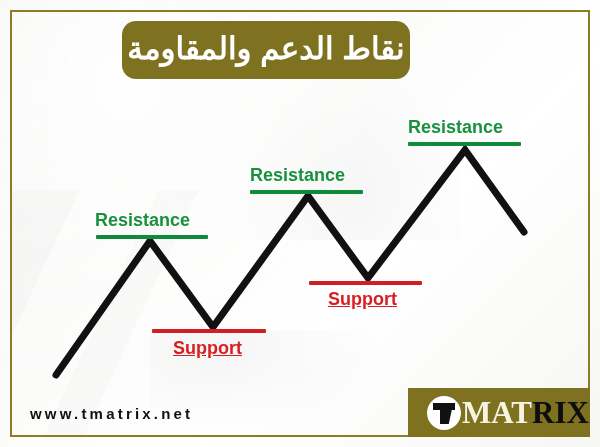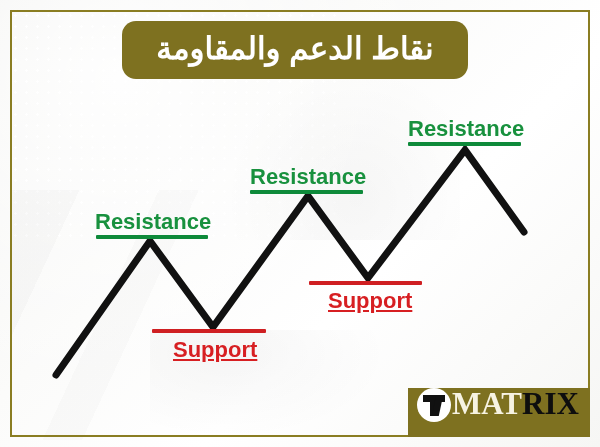--- a/index.html
+++ b/index.html
@@ -42,42 +42,42 @@
   }
 
   .frame{
     position:absolute;left:10px;top:10px;right:10px;bottom:10px;
     border:2px solid #8a7d22;
     box-sizing:border-box;
     pointer-events:none;
   }
 
   .title-box{
-    position:absolute;left:122px;top:21px;width:346px;height:58px;
+    position:absolute;left:122px;top:21px;width:288px;height:58px;
     background:#7e7120;
     border-radius:14px;
     display:flex;align-items:center;justify-content:center;
     box-sizing:border-box;
   }
   .title-text{
     color:#ffffff;
     font-size:31px;
     font-weight:700;
     direction:rtl;
     letter-spacing:0px;
     white-space:nowrap;
     line-height:1;
     padding-bottom:3px;
   }
 
   svg.chart{position:absolute;left:0;top:0;width:600px;height:447px;}
 
   .lvl-label{
     position:absolute;
-    font-size:22px;
+    font-size:18px;
     font-weight:700;
     white-space:nowrap;
     line-height:1;
     text-align:center;
   }
   .res-label{color:#18913e;}
   .sup-label{color:#d71f22;text-decoration:underline;}
 
   .lvl-line{position:absolute;height:4px;border-radius:1px;}
   .res-line{background:#0e8a3a;}
@@ -85,23 +85,23 @@
 
   .site-url{
     position:absolute;left:30px;top:405px;
     font-size:15px;font-weight:700;color:#111111;
     letter-spacing:3.2px;white-space:nowrap;
   }
 
   .logo-box{
     position:absolute;left:408px;top:388px;width:182px;height:49px;
     background:#7e7120;
-    display:flex;align-items:flex-start;
+    display:flex;align-items:center;
     box-sizing:border-box;
-    padding-left:9px;
+    padding-left:19px;
   }
   .logo-mark{
     position:relative;width:34px;height:34px;border-radius:50%;
     background:#ffffff;flex:0 0 auto;margin-right:1px;
   }
   .logo-mark .tbar{position:absolute;left:6px;top:7px;width:22px;height:7px;background:#111111;}
   .logo-mark .tstem{position:absolute;left:13px;top:7px;width:8px;height:21px;background:#111111;}
   .logo-mark .tslash{
     position:absolute;left:17px;top:7px;width:7px;height:21px;background:#111111;
     transform:skewX(-12deg);
@@ -138,20 +138,21 @@
 
   <div class="lvl-line res-line" style="left:250px;top:190px;width:113px;"></div>
   <div class="lvl-label res-label" style="left:250px;top:166px;">Resistance</div>
 
   <div class="lvl-line sup-line" style="left:309px;top:281px;width:113px;"></div>
   <div class="lvl-label sup-label" style="left:328px;top:290px;">Support</div>
 
   <div class="lvl-line res-line" style="left:408px;top:142px;width:113px;"></div>
   <div class="lvl-label res-label" style="left:408px;top:118px;">Resistance</div>
 
+  <div class="site-url">www.tmatrix.net</div>
 
   <div class="logo-box">
     <div class="logo-mark">
       <div class="tbar"></div>
       <div class="tstem"></div>
       <div class="tslash"></div>
     </div>
     <div class="logo-word"><span class="logo-mat">MAT</span><span class="logo-rix">RIX</span></div>
   </div>
 

